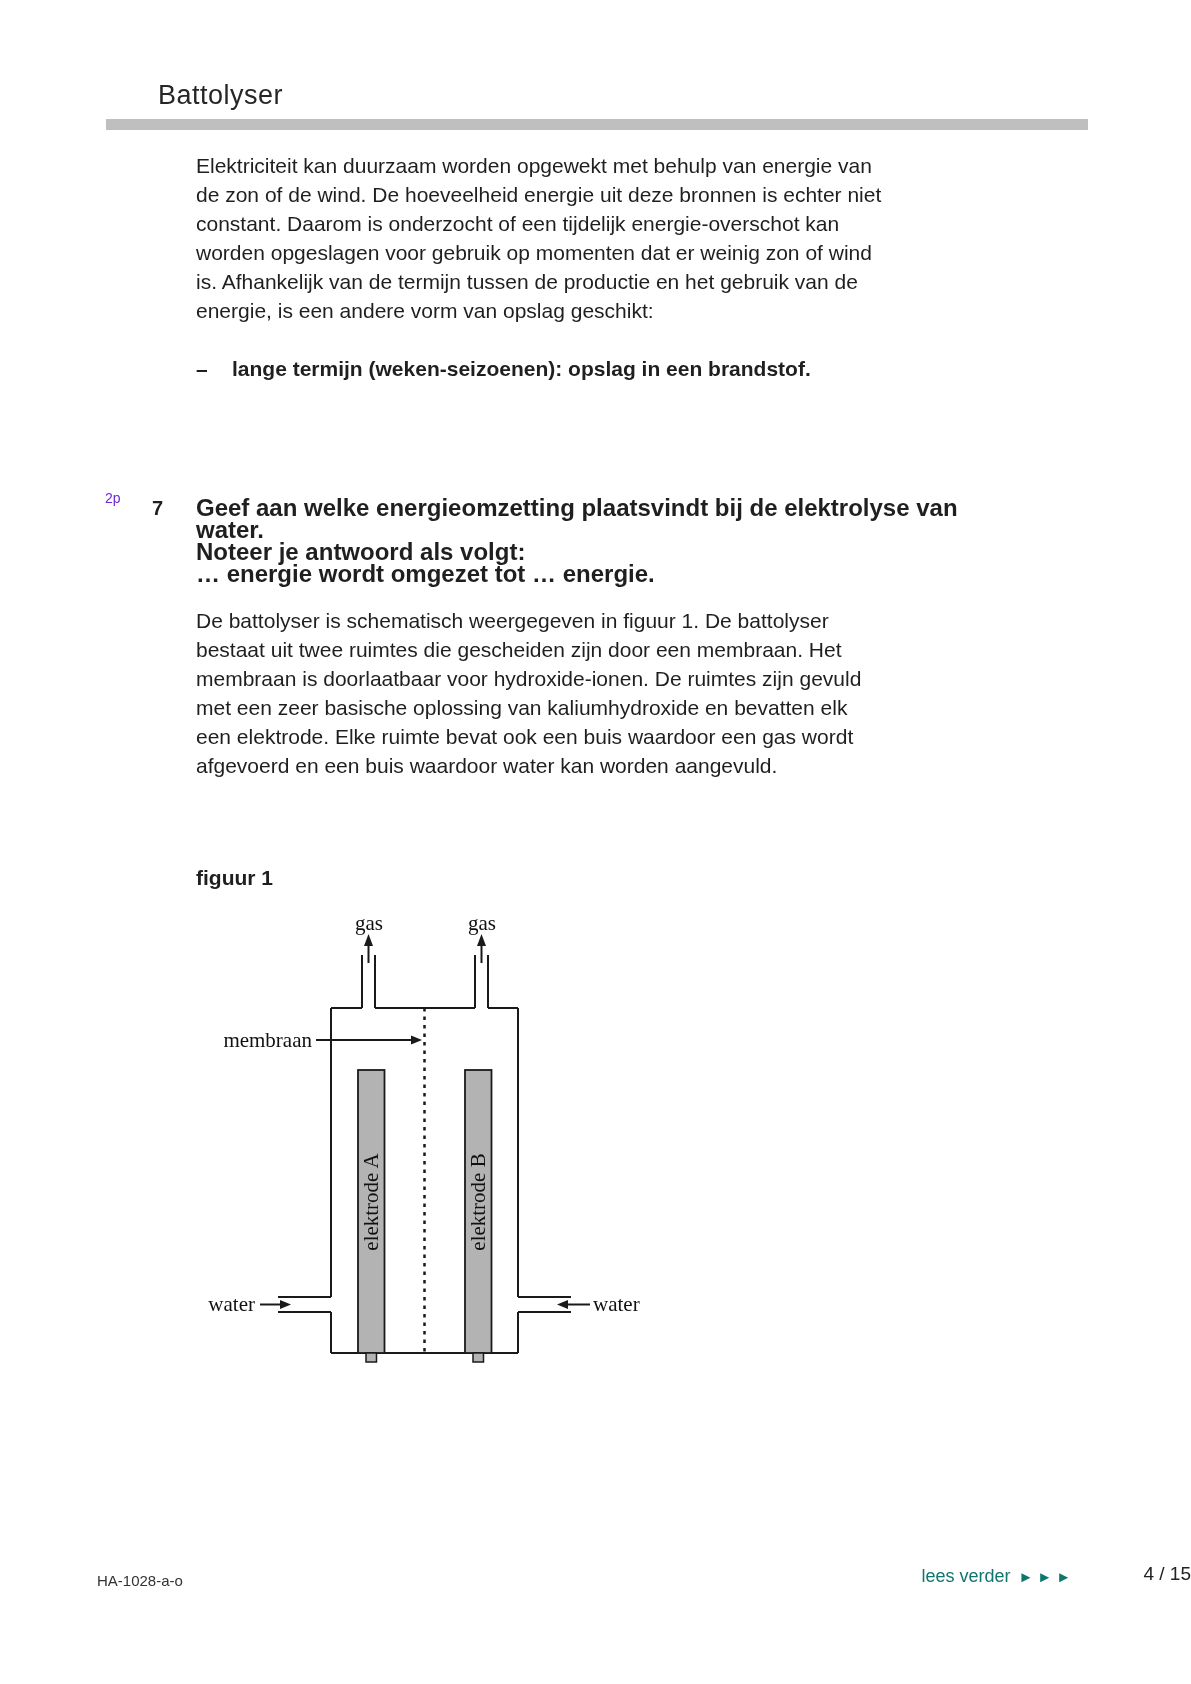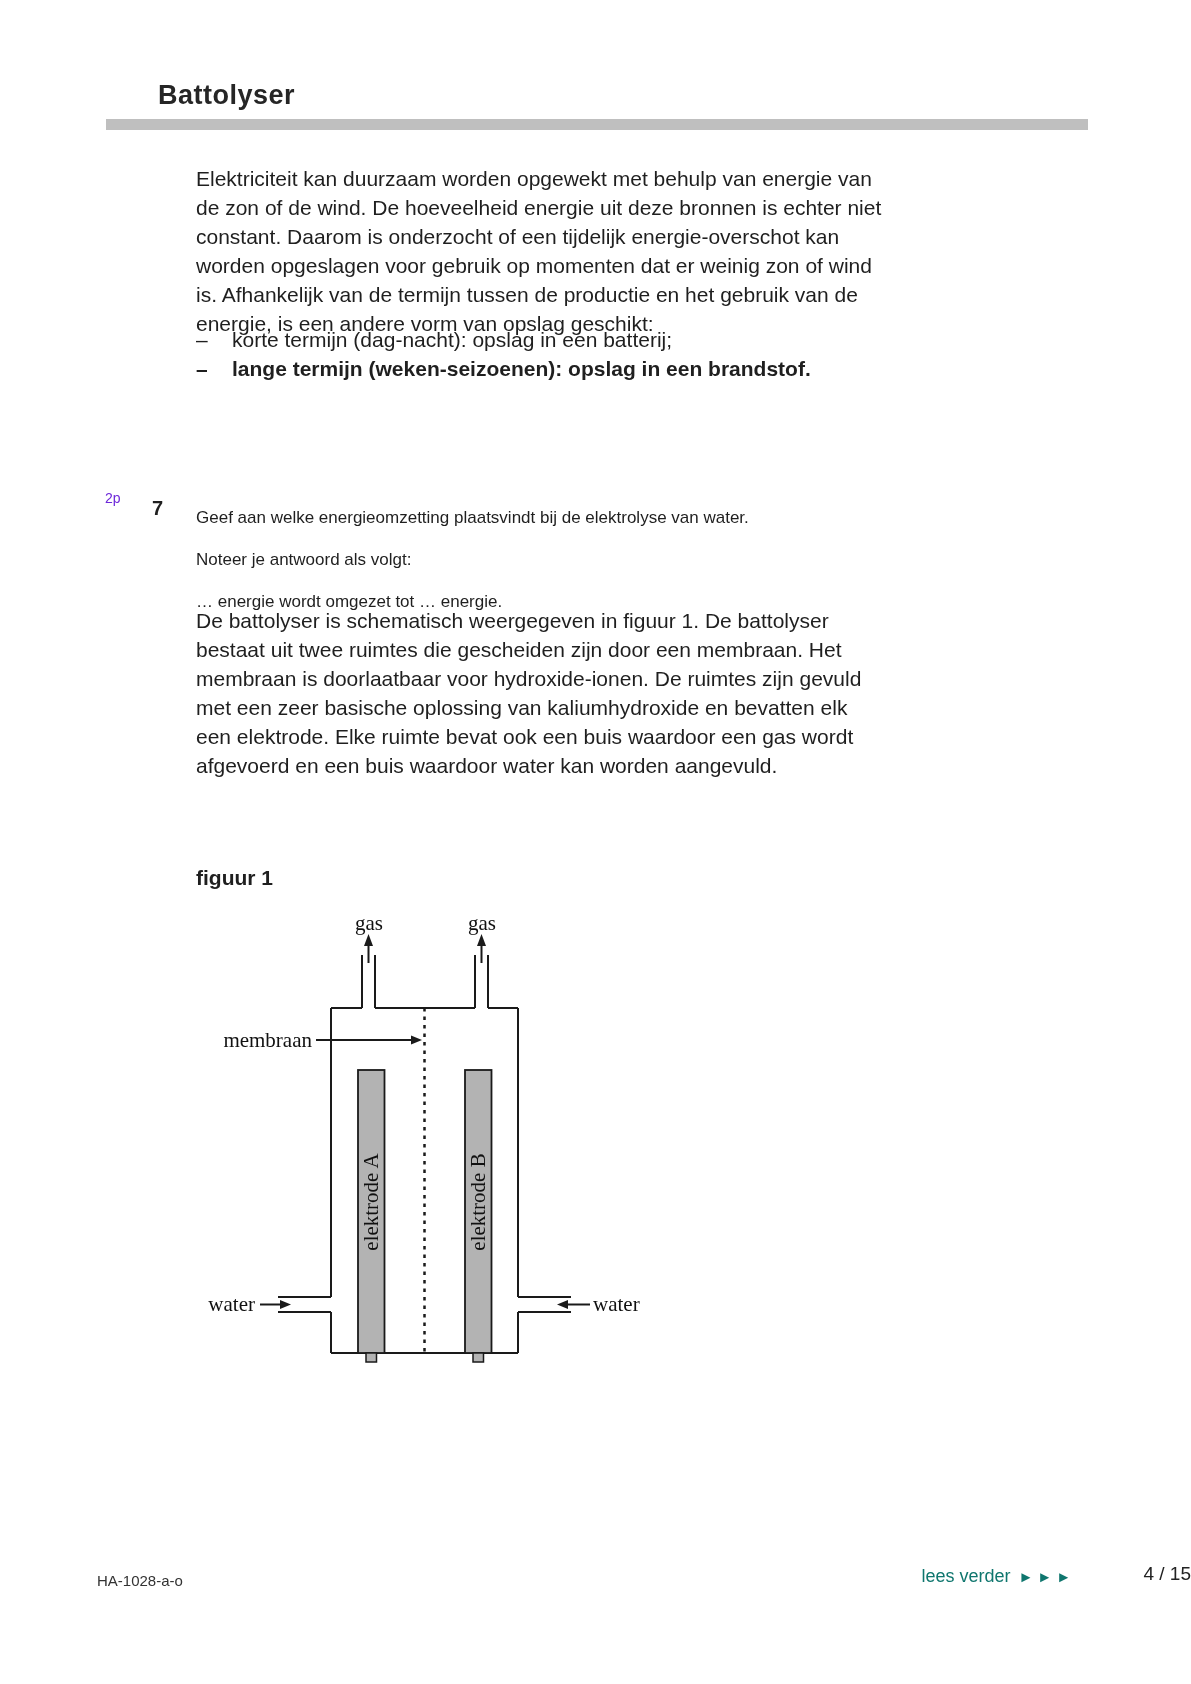--- a/index.html
+++ b/index.html
@@ -7,54 +7,55 @@
     position:relative;
     width:1191px;height:1684px;
     background:#ffffff;
     font-family:"Liberation Sans", sans-serif;
     color:#1f1f1f;
     overflow:hidden;
   }
   .abs{position:absolute;}
   .page-title{
     left:158px;top:80px;
-    font-size:27px;font-weight:bold;color:#262626;
+    font-size:27px;font-weight:normal;color:#262626;
     letter-spacing:0.5px;
   }
   .title-rule{
     left:106px;top:119px;width:982px;height:11px;
     background:#bfbfbf;
   }
   .para{
     left:196px;width:810px;
     font-size:21px;line-height:29px;
     white-space:pre-line;
   }
-  .p1{top:164px;}
+  .p1{top:151px;}
   .p2{top:412px;}
   .p3{top:606px;}
   .bullet-row{
     left:196px;width:810px;
     font-size:21px;line-height:29px;
   }
   .bullet-dash{display:inline-block;width:36px;}
   .b1{top:325px;}
   .b2{top:354px;font-weight:bold;}
   .q-points{
     left:105px;top:490px;
     font-size:14px;color:#6d28d9;
   }
   .q-number{
     left:152px;top:497px;
     font-size:20px;font-weight:bold;
   }
   .q-text{
     left:196px;top:497px;width:810px;
-    font-size:17px;line-height:42px;
+    font-size:24px;line-height:22px;
     white-space:pre-line;
+    font-weight:bold;
   }
   .fig-label{
     left:196px;top:850px;
     font-size:21px;font-weight:bold;margin-top:16px;
   }
   .figure-svg{left:190px;top:900px;}
   .fig-text{
     font-family:"Liberation Serif", serif;
     font-size:21px;fill:#111;
   }
@@ -82,21 +83,20 @@
   <div class="abs page-title">Battolyser</div>
   <div class="abs title-rule"></div>
 
   <div class="abs para p1">Elektriciteit kan duurzaam worden opgewekt met behulp van energie van
 de zon of de wind. De hoeveelheid energie uit deze bronnen is echter niet
 constant. Daarom is onderzocht of een tijdelijk energie-overschot kan
 worden opgeslagen voor gebruik op momenten dat er weinig zon of wind
 is. Afhankelijk van de termijn tussen de productie en het gebruik van de
 energie, is een andere vorm van opslag geschikt:</div>
 
-  <div class="abs bullet-row b1"><span class="bullet-dash">–</span><span>korte termijn (dag-nacht): opslag in een batterij;</span></div>
   <div class="abs bullet-row b2"><span class="bullet-dash">–</span><span>lange termijn (weken-seizoenen): opslag in een brandstof.</span></div>
 
 
   <div class="abs q-points">2p</div>
   <div class="abs q-number">7</div>
   <div class="abs q-text">Geef aan welke energieomzetting plaatsvindt bij de elektrolyse van water.
 Noteer je antwoord als volgt:
 … energie wordt omgezet tot … energie.</div>
 
   <div class="abs para p3">De battolyser is schematisch weergegeven in figuur 1. De battolyser

